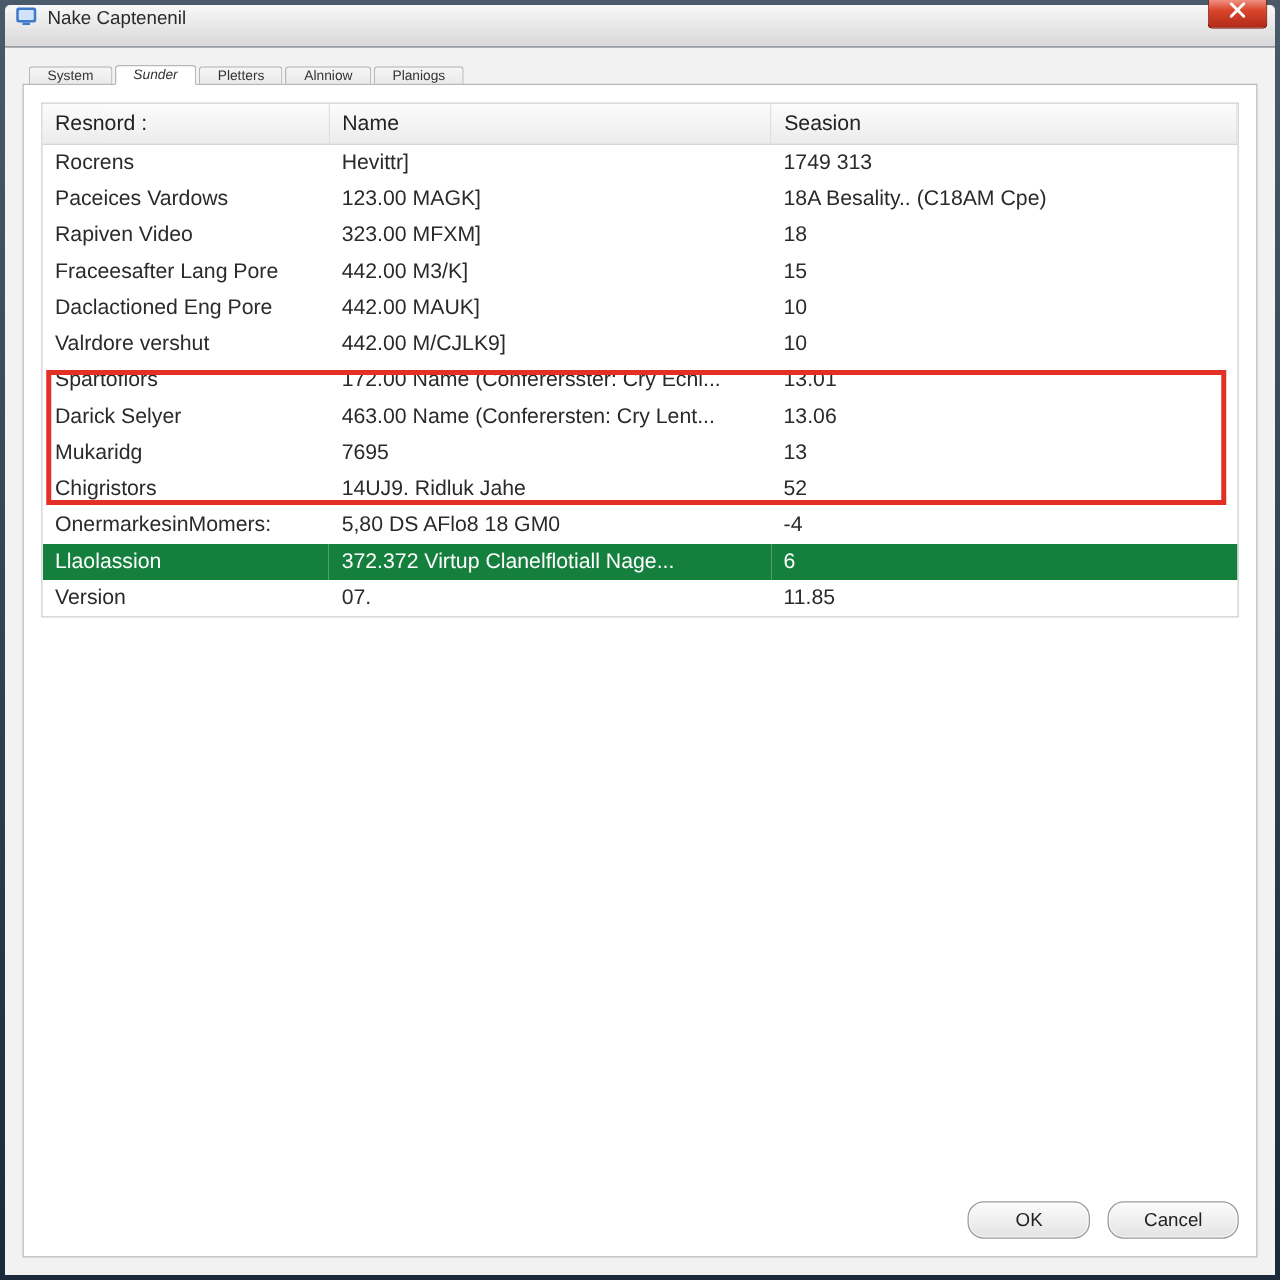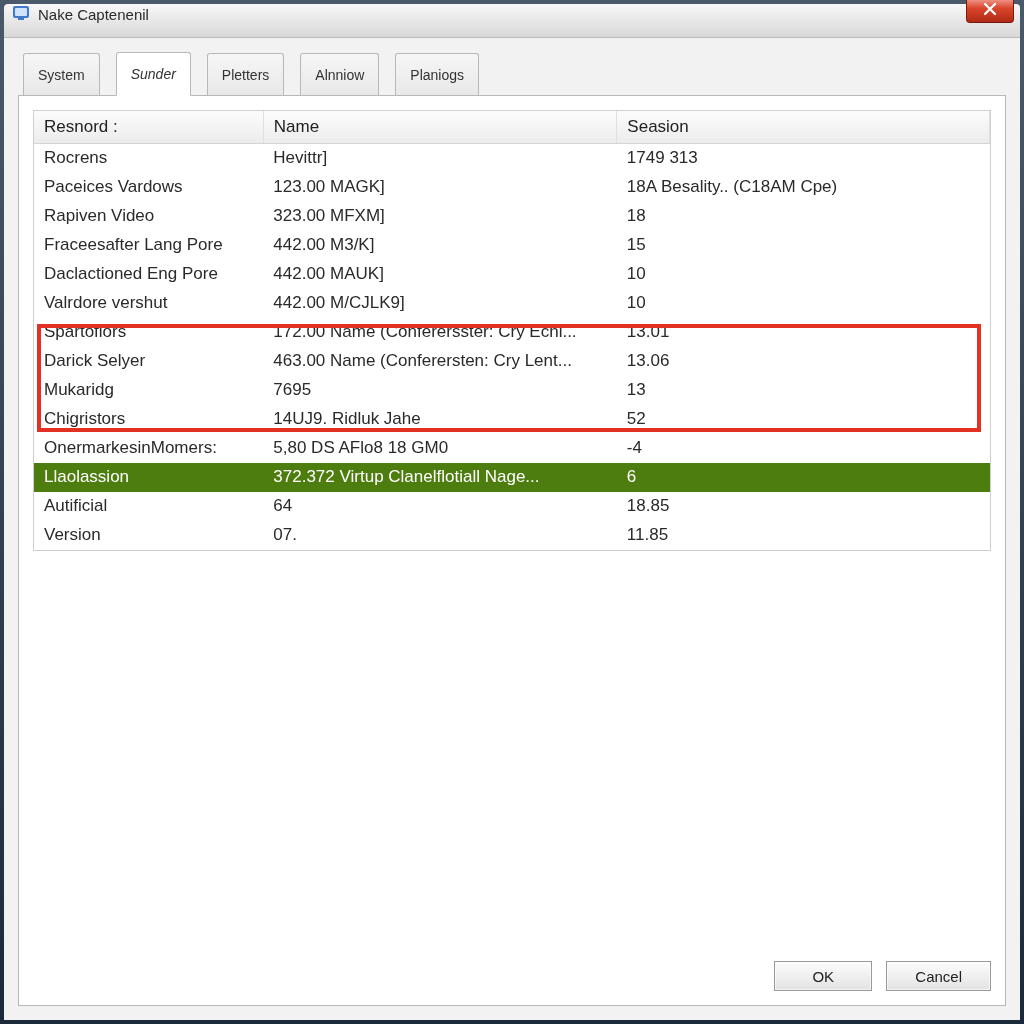--- a/index.html
+++ b/index.html
@@ -33,55 +33,55 @@
   .close-btn svg { width: 14px; height: 14px; }
 
   .client {
     flex: 1; background: #f2f2f2;
     display: flex; flex-direction: column;
     padding: 14px 14px 14px 14px;
   }
 
   .tabstrip { display: flex; align-items: flex-end; gap: 0; margin-bottom: -1px; padding-left: 5px; }
   .tab {
-    padding: 13px 14px; font-size: 14px; color: #333;
+    padding: 1px 14px; font-size: 11px; color: #333;
     background: linear-gradient(to bottom,#f6f6f6,#e8e8e8);
     border: 1px solid #b8b8b8; border-bottom: none;
-    border-radius: 3px 3px 0 0; cursor: pointer; margin-right: 16px;
+    border-radius: 3px 3px 0 0; cursor: pointer; margin-right: 2px;
   }
   .tab.active { background: #ffffff; border-bottom: 1px solid #fff; position: relative; z-index: 2; font-style: italic; }
 
   .panel {
     flex: 1; background: #fff; border: 1px solid #b8b8b8;
     padding: 14px; display: flex; flex-direction: column; position: relative;
   }
 
   .grid-wrap { border: 1px solid #cfcfcf; flex: 0 0 auto; overflow: hidden; position: relative; }
   table.grid { width: 100%; border-collapse: collapse; table-layout: fixed; font-size: 17px; }
   table.grid th { text-align: left; font-weight: 400; padding: 6px 10px; border-right: 1px solid #e0e0e0;
                   background: linear-gradient(to bottom,#fcfcfc,#ececec); border-bottom: 1px solid #d5d5d5; color:#222; }
   table.grid td { padding: 4px 10px; color:#2a2a2a; white-space: nowrap; overflow: hidden; text-overflow: ellipsis; height: 29px; }
-  table.grid tr.sel td { background: #4d7c0f; color: #fff; }
+  table.grid tr.sel td { background: #15803d; color: #fff; }
   .col-r { width: 24%; }
   .col-n { width: 37%; }
   .col-s { width: 39%; }
 
   .highlight-box {
     position: absolute; border: 4px solid #e33024; pointer-events: none;
     left: 18px; right: 24px; top: 228px; height: 108px;
   }
 
   .footer {
     margin-top: auto; padding-top: 16px;
     display: flex; justify-content: flex-end; gap: 14px;
   }
   .btn {
     min-width: 98px; height: 30px; padding: 0 28px;
     background: linear-gradient(to bottom,#fcfcfc,#e3e3e3);
-    border: 1px solid #9a9a9a; border-radius: 0;
+    border: 1px solid #9a9a9a; border-radius: 13px;
     font-size: 15px; color:#222; cursor: pointer;
     box-shadow: inset 0 0 0 1px rgba(255,255,255,.6);
   }
 </style>
 </head>
 <body>
 
 <div class="outer-frame">
 
   <div class="titlebar">
@@ -185,25 +185,20 @@
                 <td>OnermarkesinMomers:</td>
                 <td>5,80 DS AFlo8 18 GM0</td>
                 <td>-4</td>
               </tr>
               <tr class="sel">
                 <td>Llaolassion</td>
                 <td>372.372 Virtup Clanelflotiall Nage...</td>
                 <td>6</td>
               </tr>
               <tr>
-                <td>Autificial</td>
-                <td>64</td>
-                <td>18.85</td>
-              </tr>
-              <tr>
                 <td>Version</td>
                 <td>07.</td>
                 <td>11.85</td>
               </tr>
             </tbody>
         </table>
       </div>
 
       <div class="highlight-box"></div>
 

